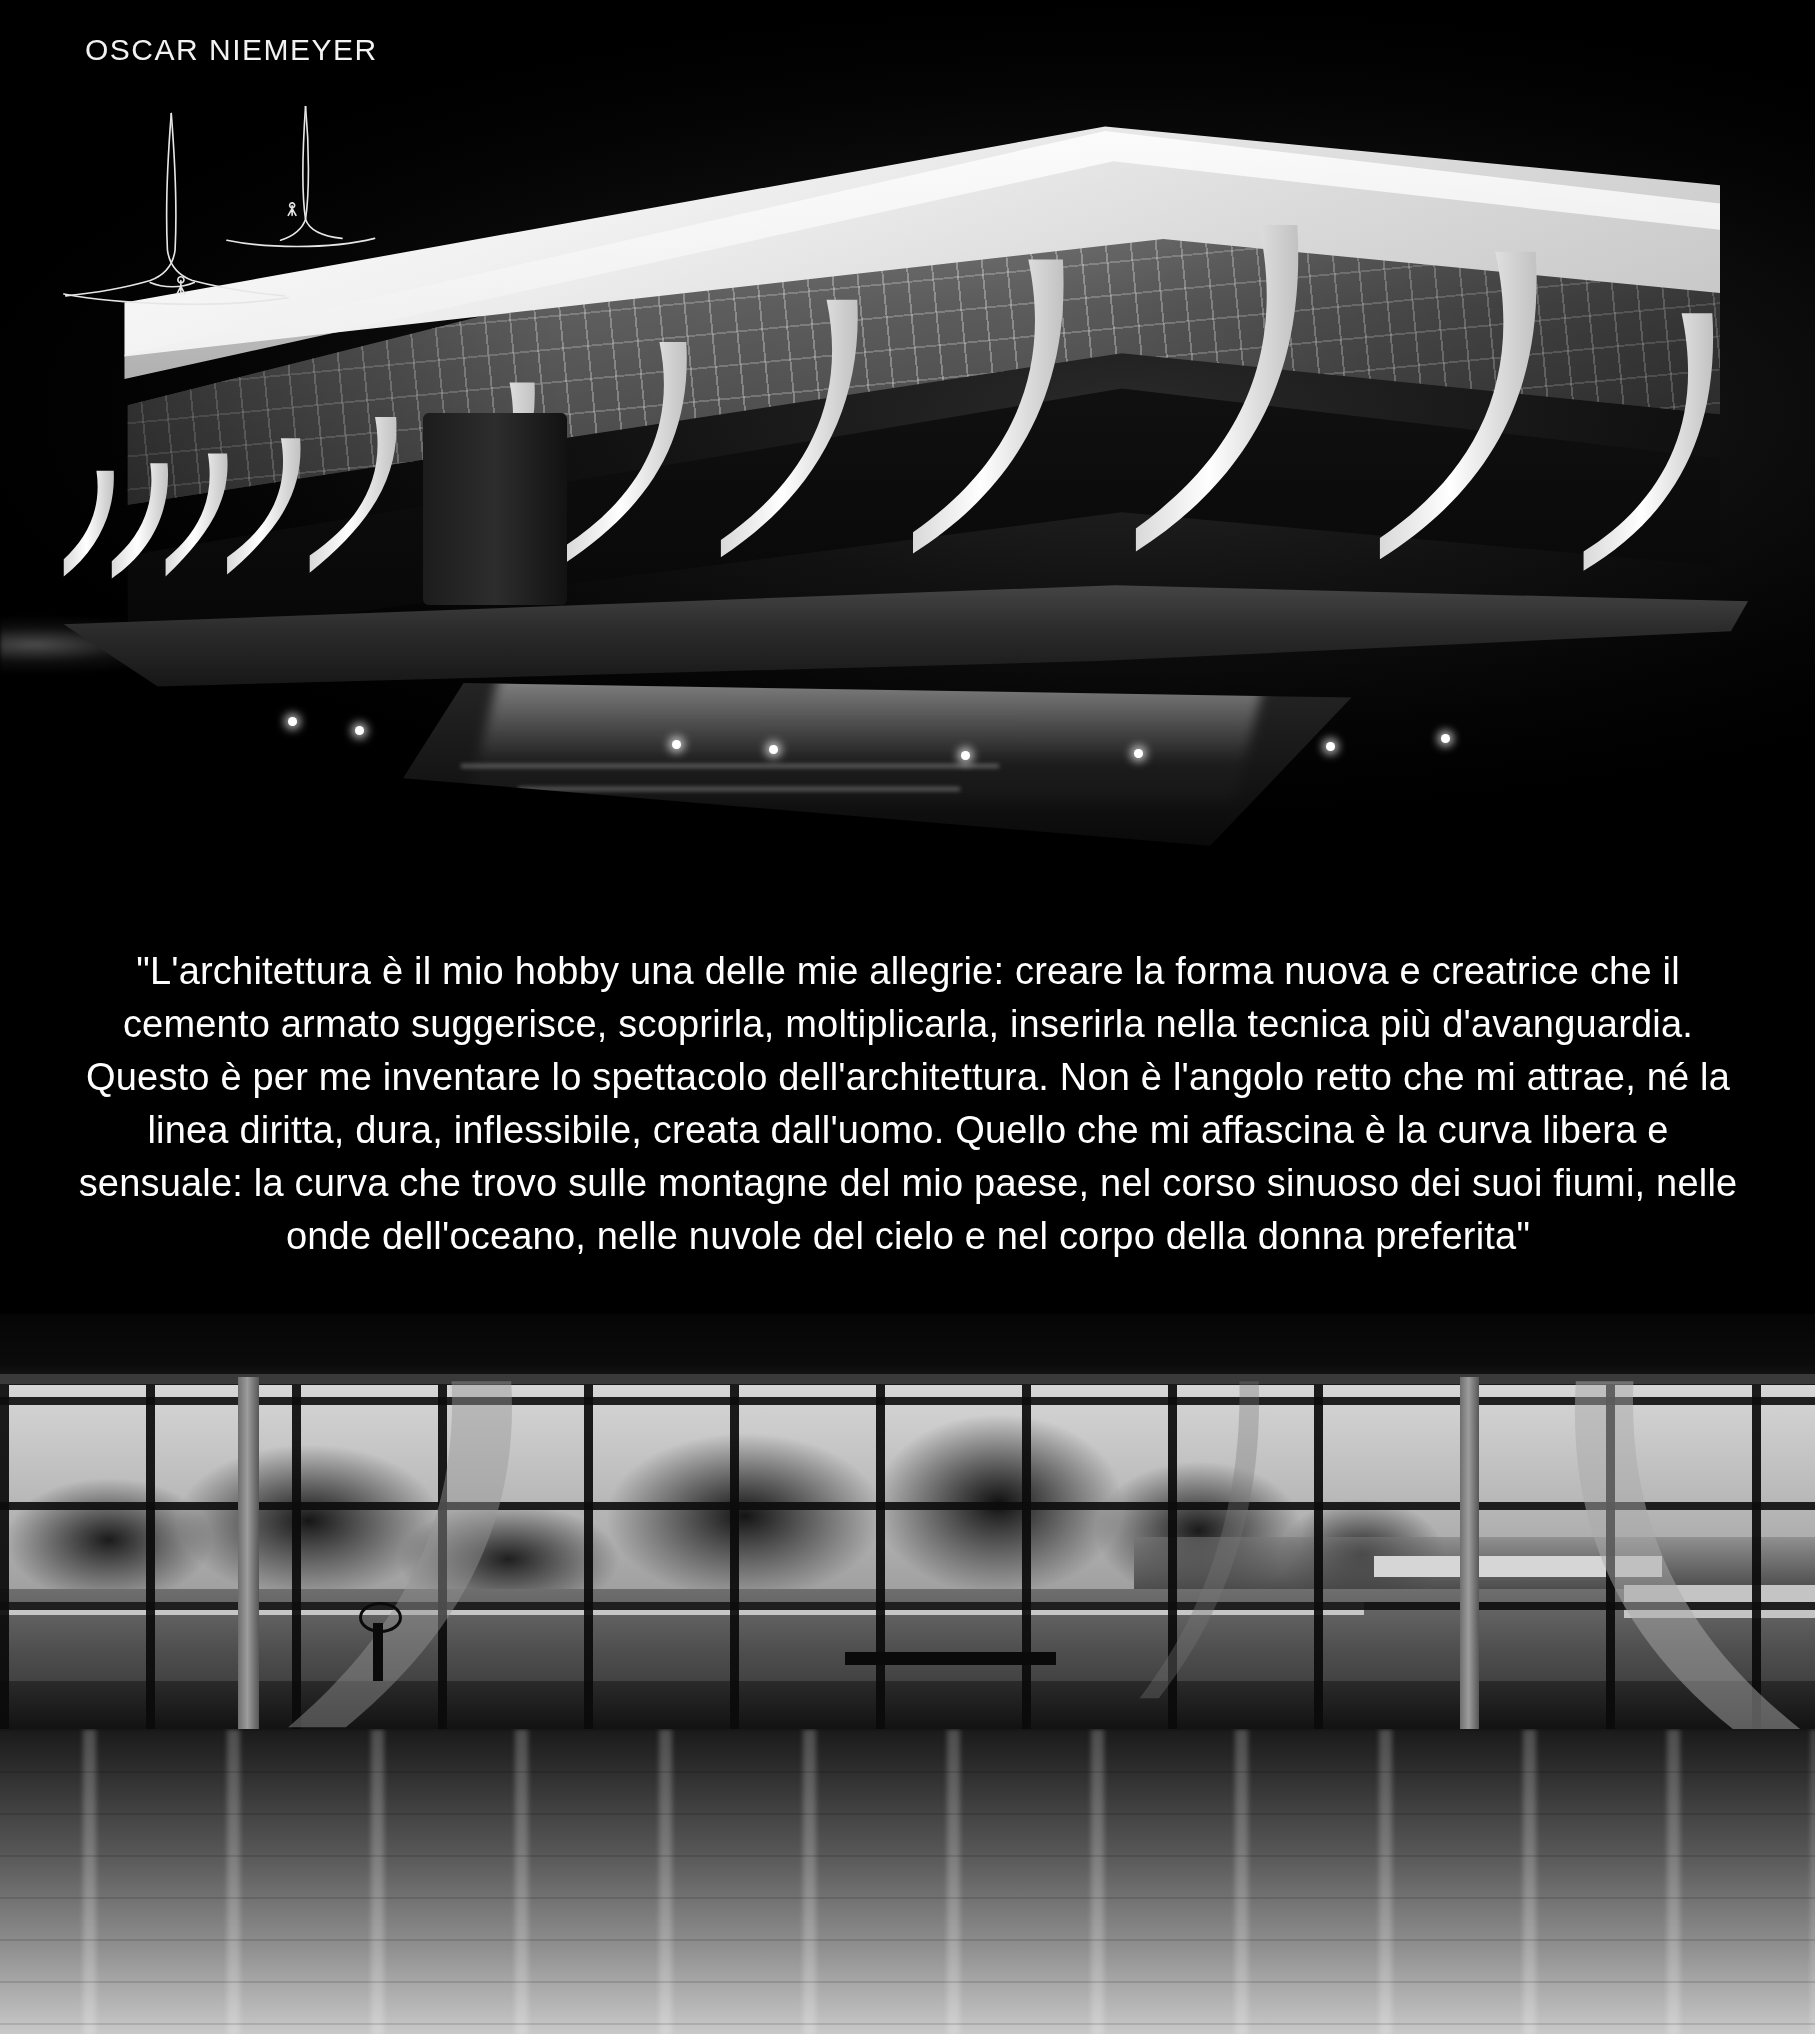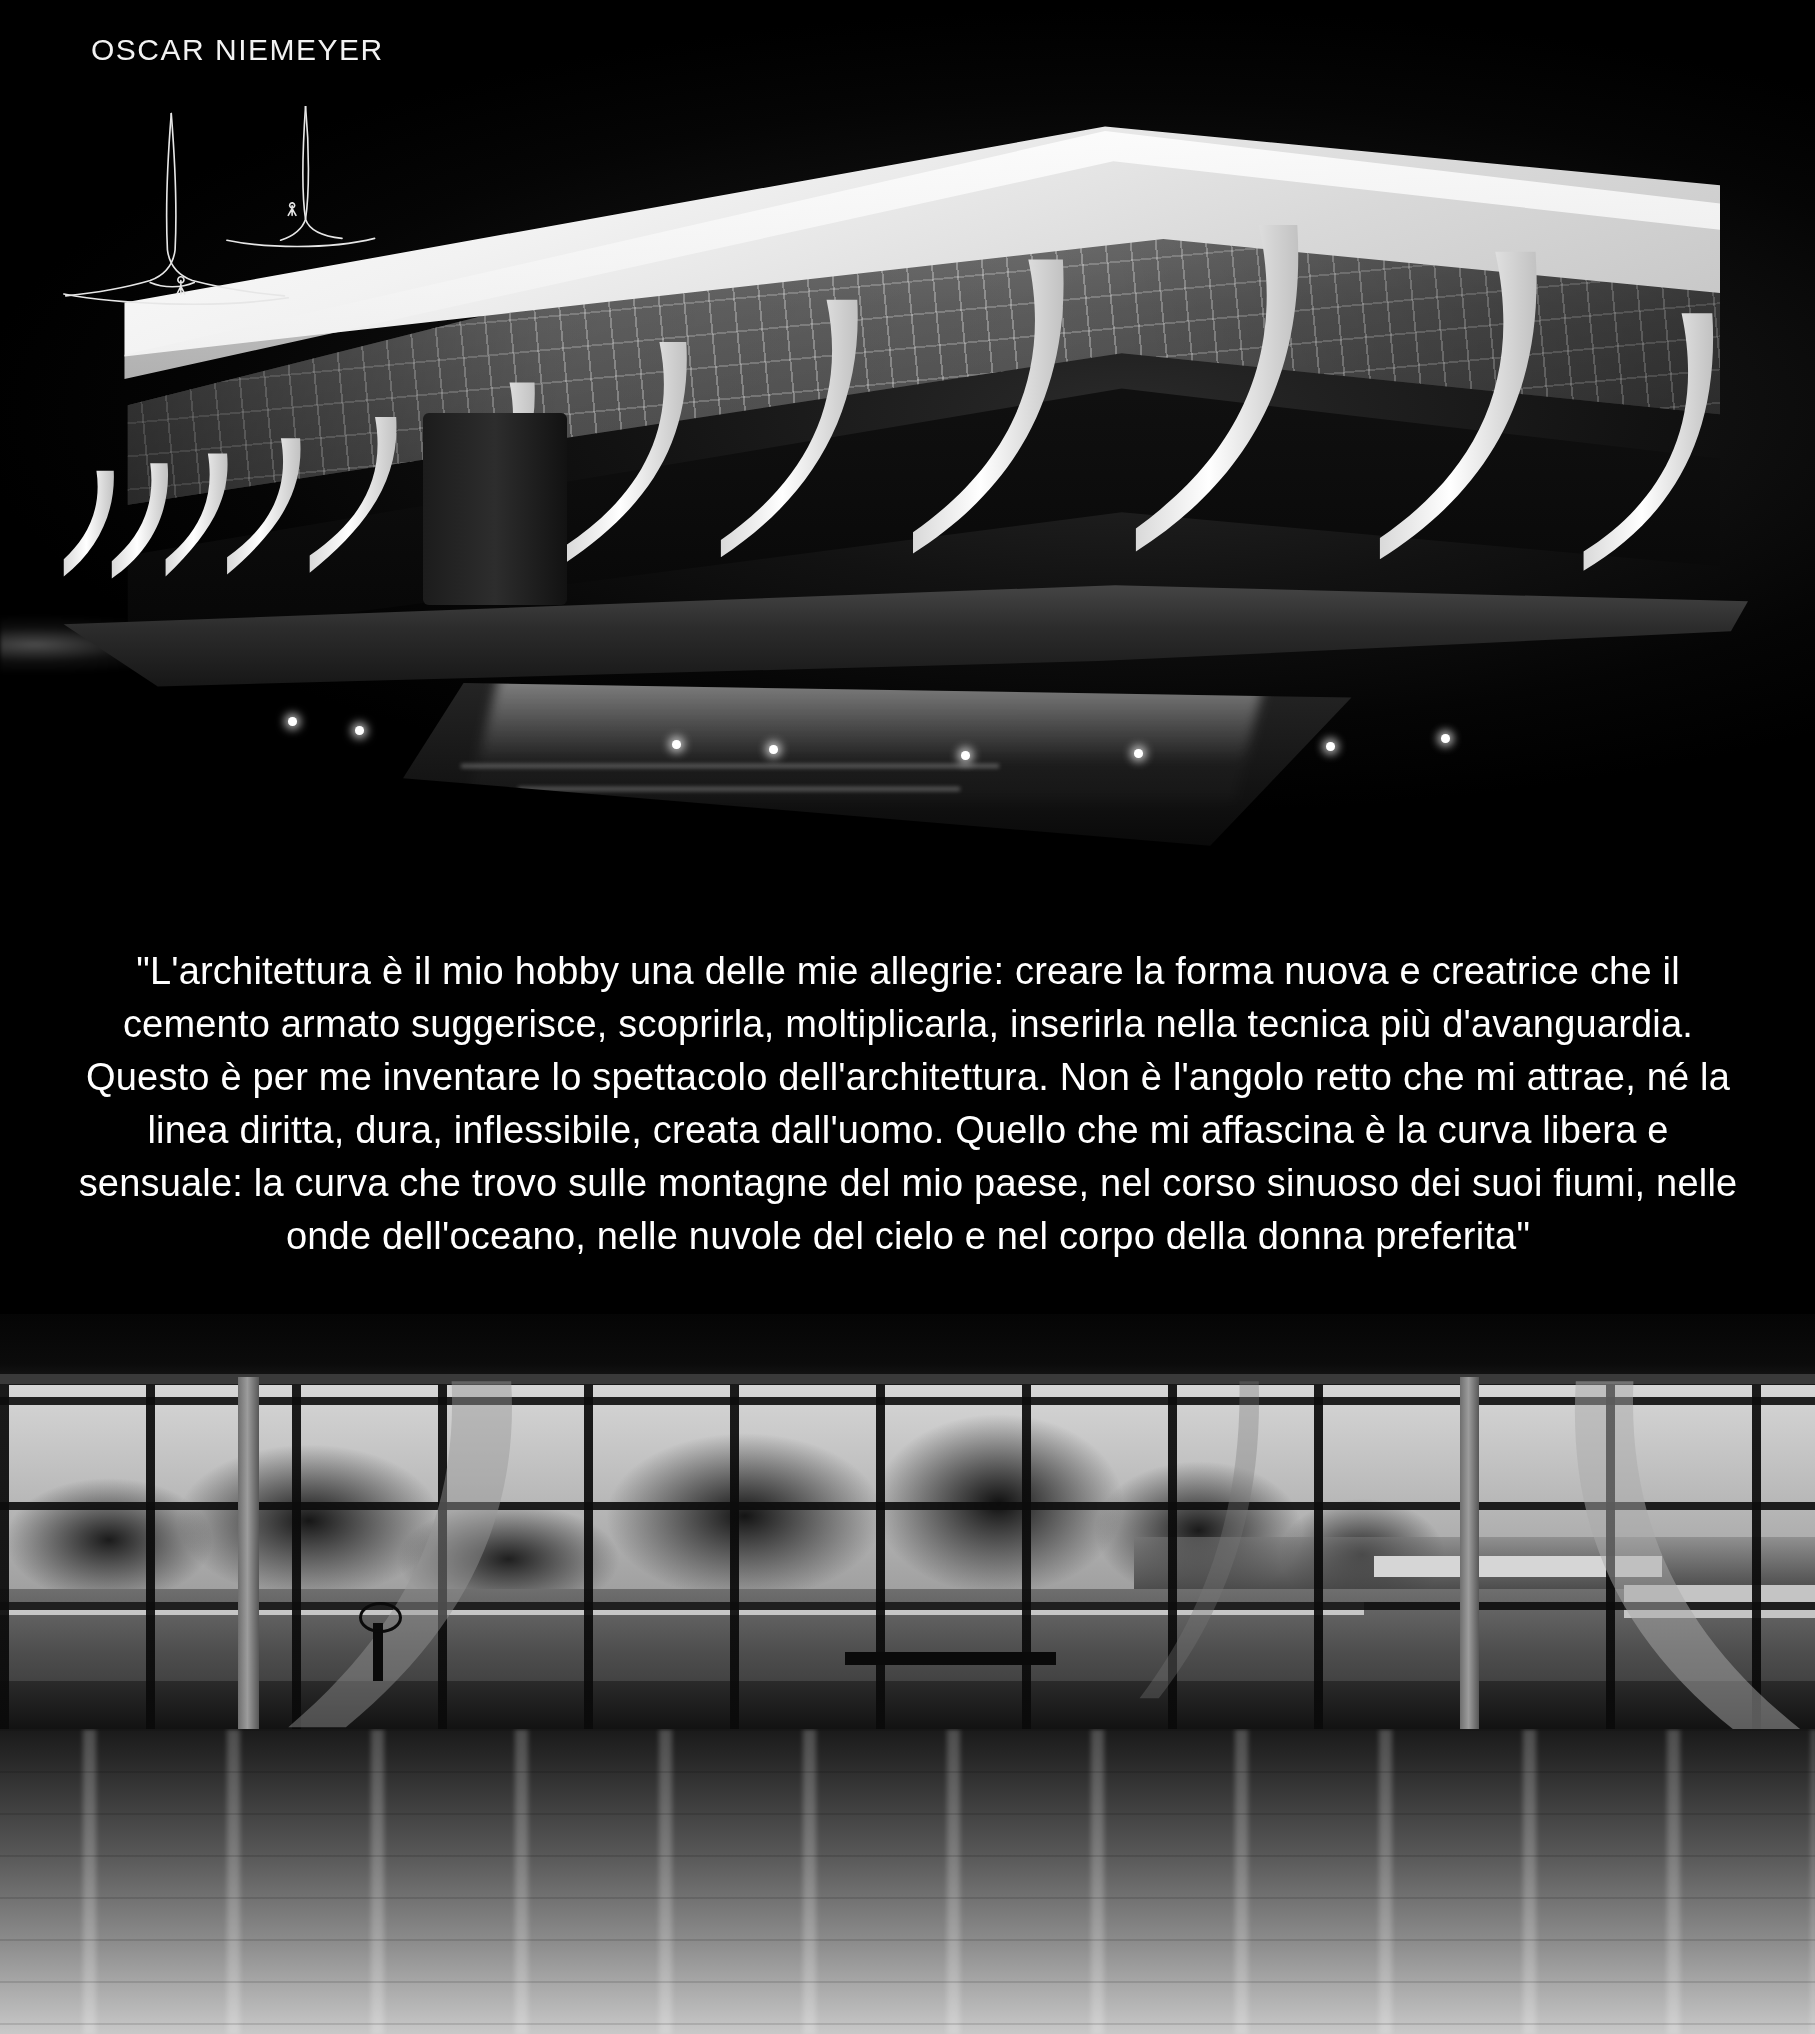--- a/index.html
+++ b/index.html
@@ -168,21 +168,21 @@
     position: absolute;
     width: 8.6px; height: 8.6px;
     border-radius: 50%;
     background: #fff;
     box-shadow: 0 0 8.6px 3.8px rgba(255,255,255,0.65);
   }
 
   
   .brand {
     position: absolute;
-    left: 91px;
+    left: 85px;
     top: 33px;
     font-size: 30px;
     letter-spacing: 1.5px;
     color: #f2f2f2;
     font-weight: 400;
     font-family: "Liberation Sans", sans-serif;
   }
   .sketch {
     position: absolute;
     left: 58px;

